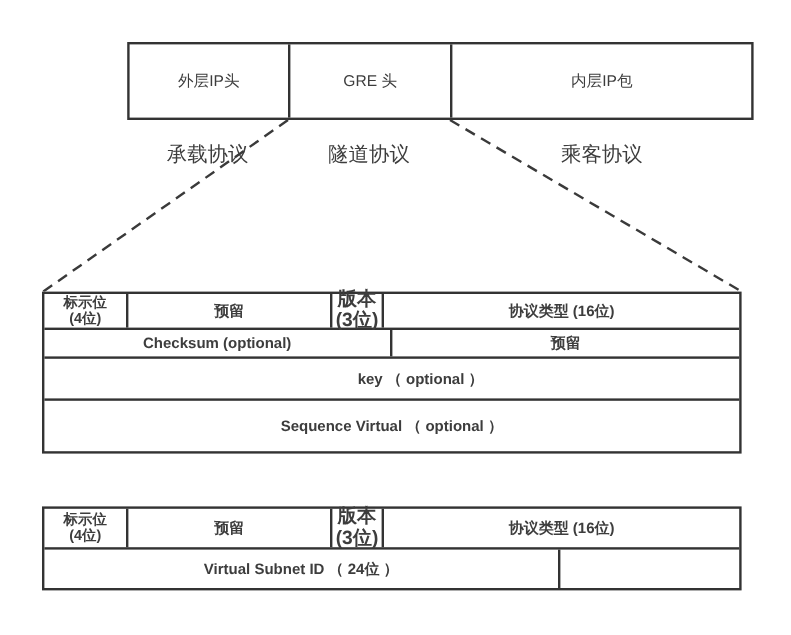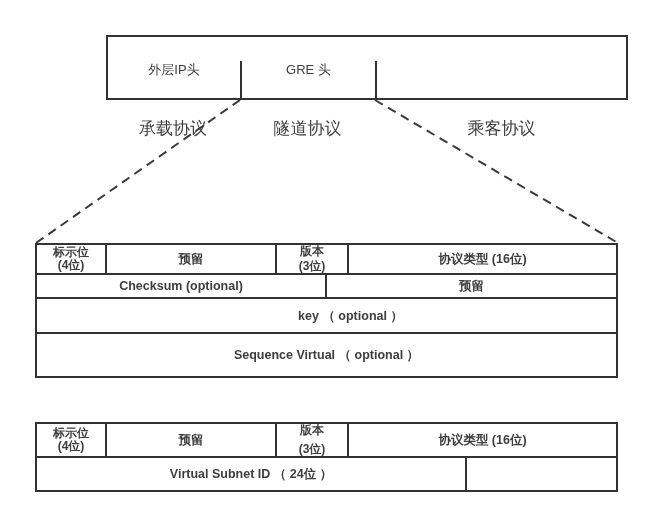--- a/index.html
+++ b/index.html
@@ -24,26 +24,25 @@
     top: 35px;
     width: 522px;
     height: 65px;
     border: 2px solid #333333;
     box-sizing: border-box;
     display: flex;
     background: #ffffff;
   }
   .encap-box {
     display: flex;
-    align-items: flex-start;
+    align-items: center;
     justify-content: center;
     font-size: 13px;
     box-sizing: border-box;
     white-space: nowrap;
-    margin-top: 24px;
   }
   .encap-box.b0 { width: 134px; border-right: 2px solid #333333; }
   .encap-box.b1 { width: 135px; border-right: 2px solid #333333; }
   .encap-box.b2 { flex: 1; }
 
   .proto-label {
     position: absolute;
     top: 117px;
     font-size: 17px;
     text-align: center;
@@ -98,37 +97,40 @@
     justify-content: center;
     box-sizing: border-box;
     text-align: center;
     line-height: 1.12;
     white-space: nowrap;
     min-width: 0;
   }
   .tcell.vdiv { border-right: 2px solid #333333; }
   .w-flag { width: 70px;  font-size: 12px; }
   .w-res  { width: 170px; }
-  .w-ver  { width: 72px;  font-size: 12px; justify-content: space-between; }
+  .w-ver  { width: 43px;  font-size: 16px; }
   .w-rest { flex: 1; }
   .w-half { width: 290px; }
   .w-vsid { width: 430px; }
 </style>
 </head>
 <body>
 
 <div class="canvas">
 
   <div class="encap-row">
     <div class="encap-box b0">
       <span>外层IP头</span>
     </div>
     <div class="encap-box b1">
       <span>GRE 头</span>
     </div>
+    <div class="encap-box b2">
+      <span>内层IP包</span>
+    </div>
   </div>
 
   <div class="proto-label p0">承载协议</div>
   <div class="proto-label p2">乘客协议</div>
   <div class="proto-label p1">隧道协议</div>
 
   <svg class="connectors" viewBox="0 0 659 529" xmlns="http://www.w3.org/2000/svg">
     <line x1="240" y1="100" x2="36" y2="243" stroke="#3a3a3a" stroke-width="2" stroke-dasharray="9,6"></line>
     <line x1="375" y1="100" x2="618" y2="243" stroke="#3a3a3a" stroke-width="2" stroke-dasharray="9,6"></line>
   </svg>

